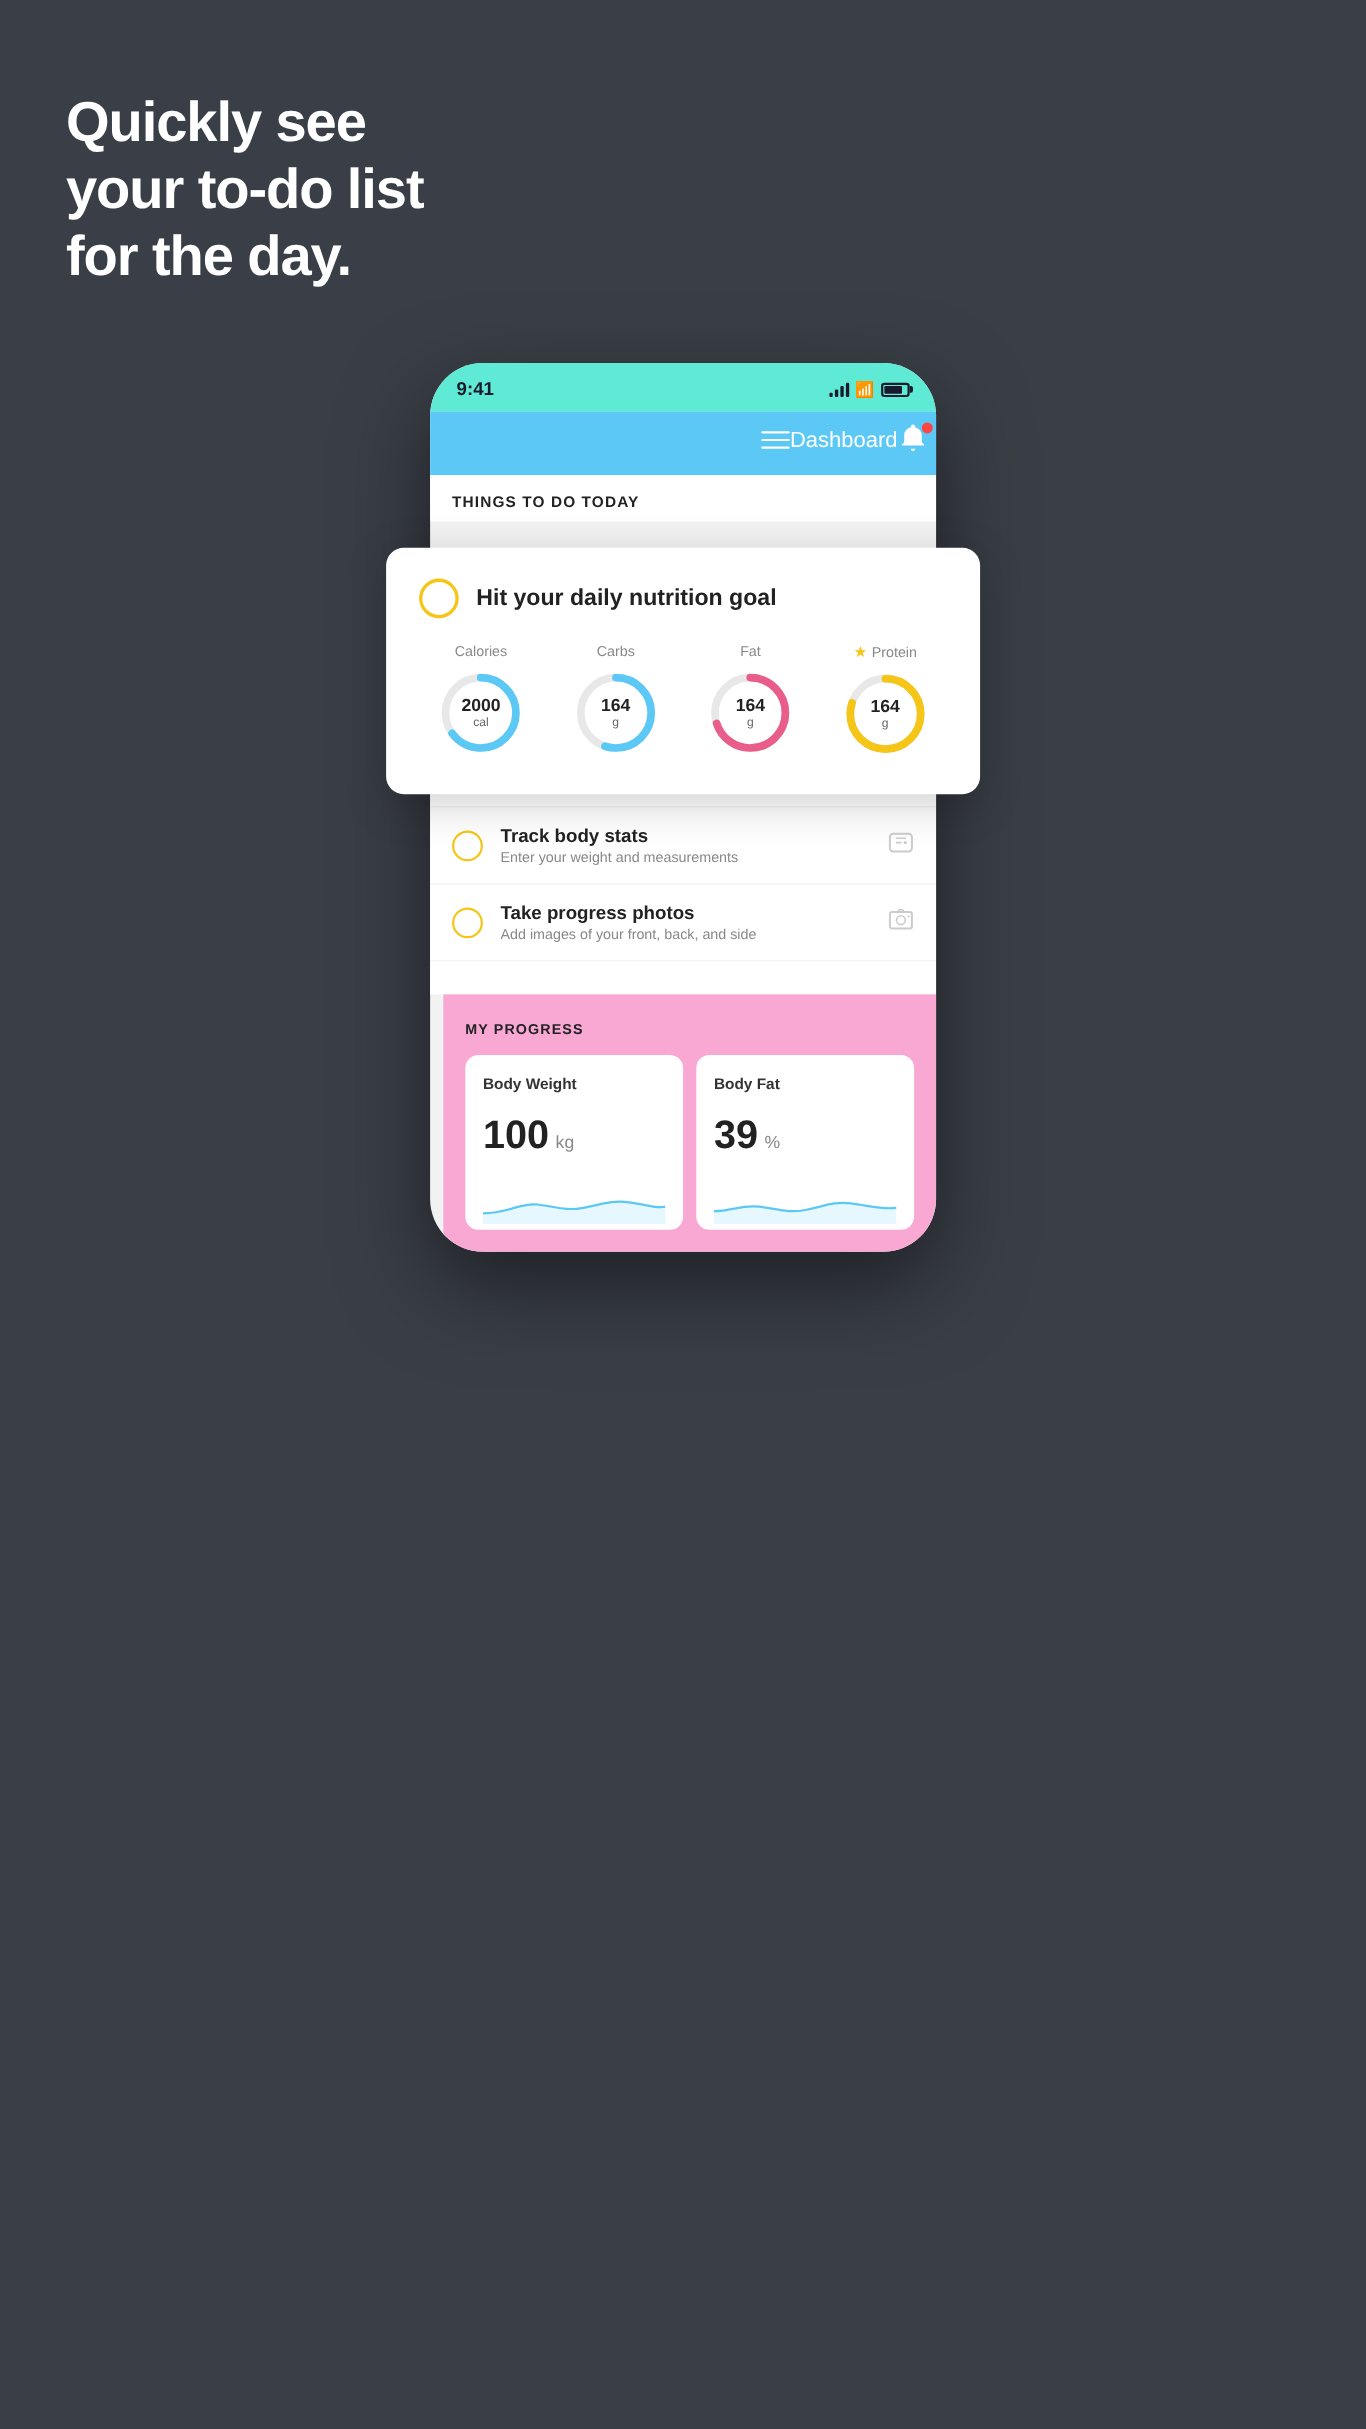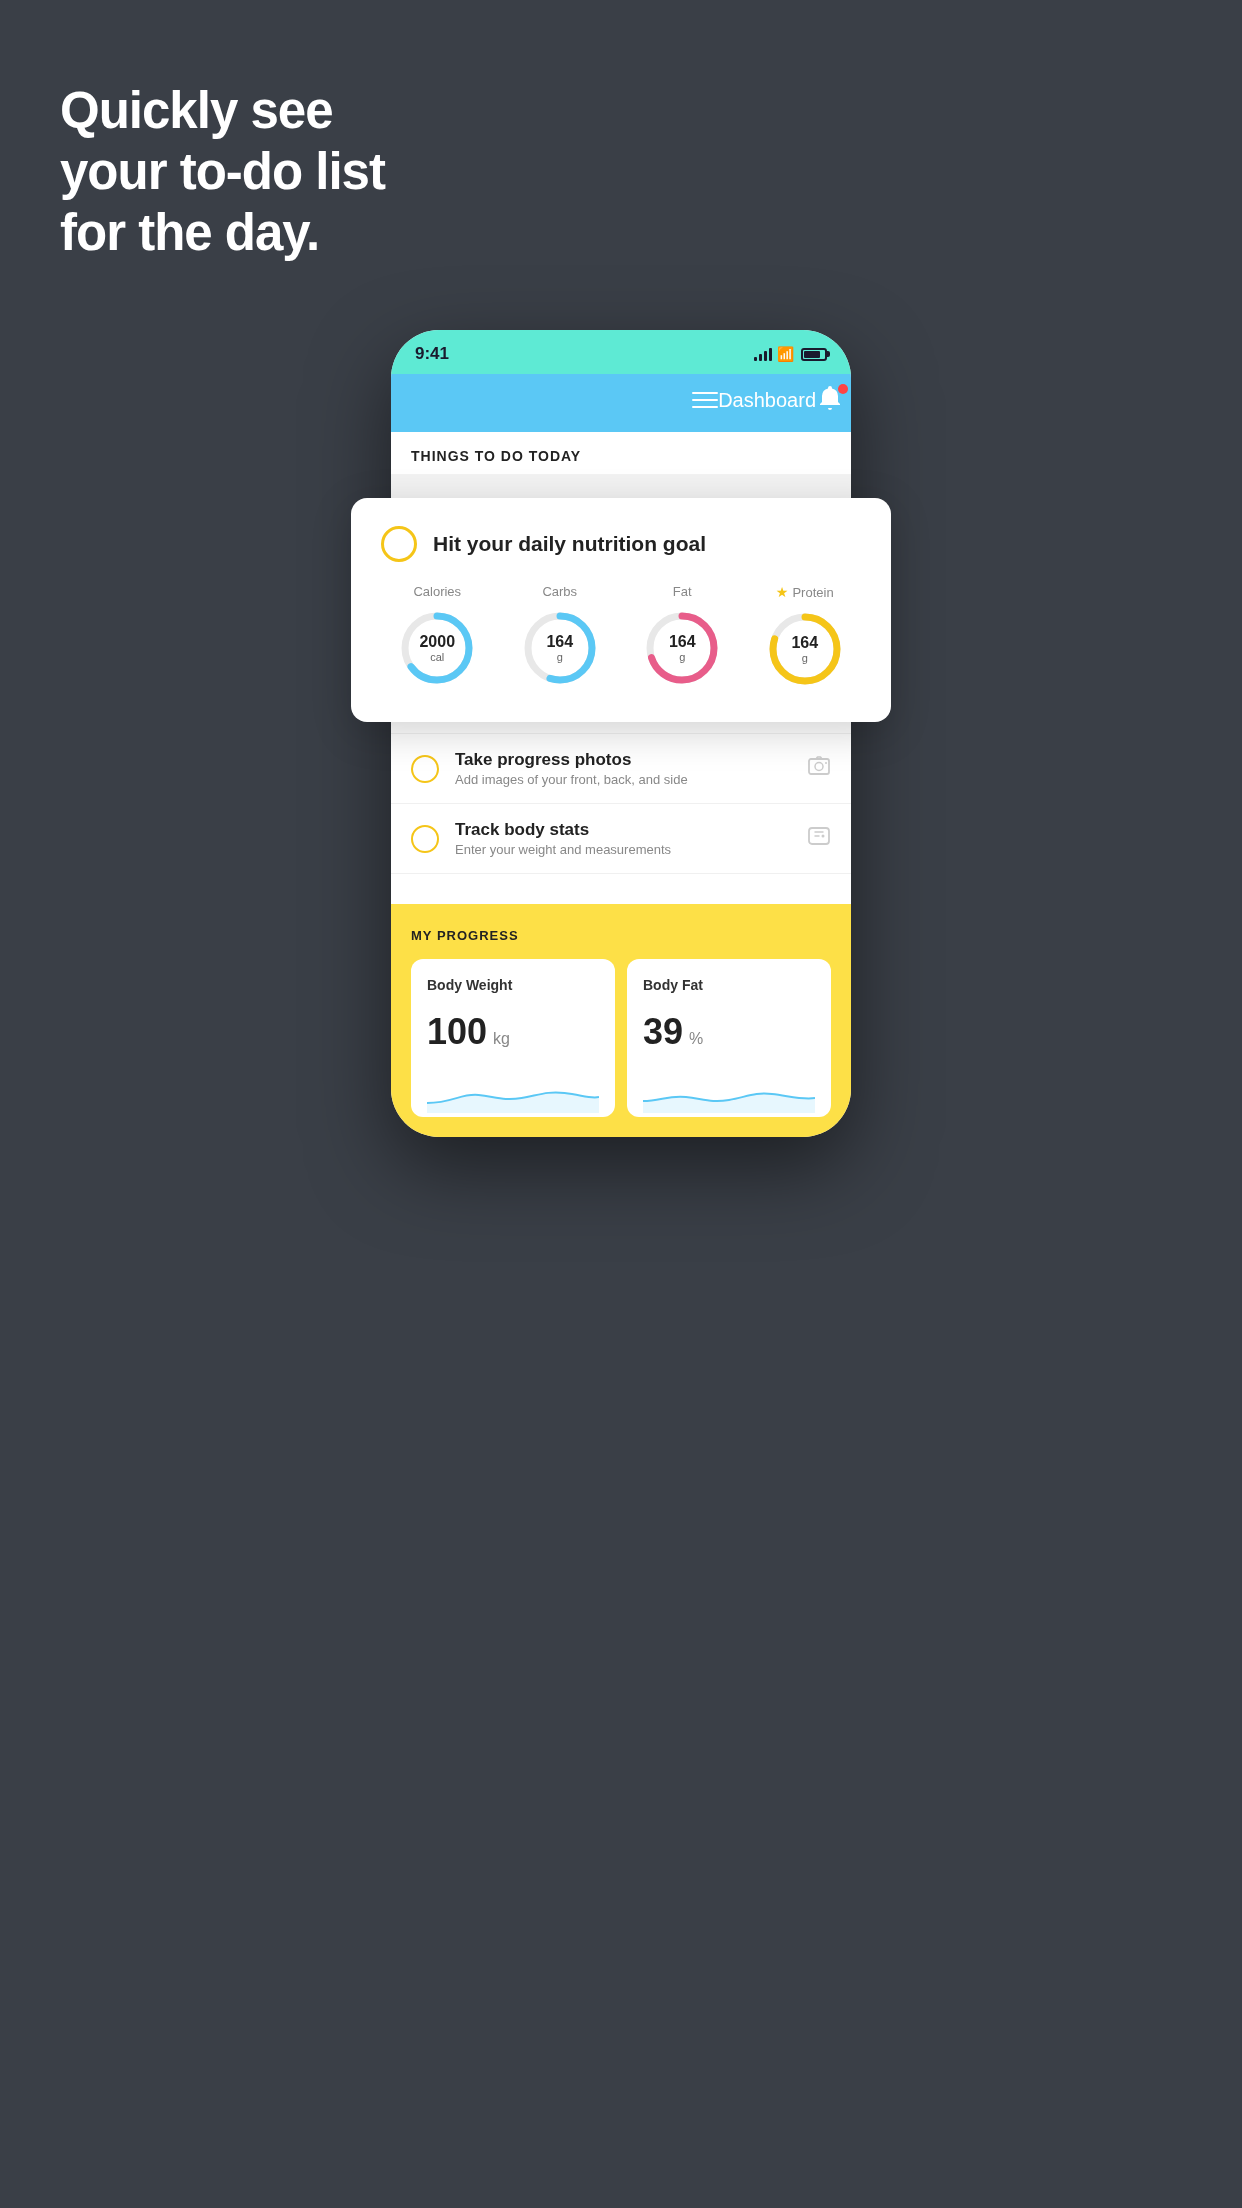--- a/index.html
+++ b/index.html
@@ -270,22 +270,23 @@
       color: #888;
       margin-top: 2px;
     }
     .todo-icon {
       color: #ccc;
       font-size: 20px;
     }
 
     
     .progress-section {
-      background: #fde047;
+      background: #f9a8d4;
       padding: 24px 20px 20px;
+      margin-left: 12px;
     }
     .progress-title {
       font-size: 13px;
       font-weight: 700;
       color: #222;
       letter-spacing: 1px;
       text-transform: uppercase;
       margin-bottom: 16px;
     }
     .progress-cards {
@@ -382,44 +383,44 @@
         <svg width="26" height="22" viewBox="0 0 26 22" fill="none">
           <path d="M18 2c1.1 0 2-.9 2-2s-.9-2-2-2-2 .9-2 2 .9 2 2 2zm-3.5 4l-4 4-3-3-4 2v2l4.5-2 3 3 5-5 2 1.5V14h2V9l-3-2-2-.5-1-2H13l1.5-1z" fill="#ccc"></path>
           <path d="M2 18l4-2 5 3 4-2 5 2" stroke="#ccc" stroke-width="2" fill="none" stroke-linecap="round"></path>
         </svg>
       </div>
     </div>
 
     <div class="todo-item">
       <div class="todo-circle yellow"></div>
       <div class="todo-text">
+        <div class="todo-title">Track body stats</div>
+        <div class="todo-subtitle">Enter your weight and measurements</div>
+      </div>
+      <div class="todo-icon">
+        <svg width="24" height="24" viewBox="0 0 24 24" fill="none">
+          <rect x="2" y="4" width="20" height="16" rx="3" stroke="#ccc" stroke-width="1.8"></rect>
+          <path d="M8 8h8M8 12h4" stroke="#ccc" stroke-width="1.5" stroke-linecap="round"></path>
+          <circle cx="16" cy="12" r="1.5" fill="#ccc"></circle>
+        </svg>
+      </div>
+    </div>
+
+    <div class="todo-item">
+      <div class="todo-circle yellow"></div>
+      <div class="todo-text">
         <div class="todo-title">Take progress photos</div>
         <div class="todo-subtitle">Add images of your front, back, and side</div>
       </div>
       <div class="todo-icon">
         <svg width="24" height="24" viewBox="0 0 24 24" fill="none">
           <rect x="2" y="5" width="20" height="15" rx="2" stroke="#ccc" stroke-width="1.8"></rect>
           <circle cx="12" cy="12.5" r="4" stroke="#ccc" stroke-width="1.5"></circle>
           <path d="M9 5l1.5-2h3L15 5" stroke="#ccc" stroke-width="1.5" stroke-linecap="round" stroke-linejoin="round"></path>
           <circle cx="19" cy="9" r="1" fill="#ccc"></circle>
-        </svg>
-      </div>
-    </div>
-
-    <div class="todo-item">
-      <div class="todo-circle yellow"></div>
-      <div class="todo-text">
-        <div class="todo-title">Track body stats</div>
-        <div class="todo-subtitle">Enter your weight and measurements</div>
-      </div>
-      <div class="todo-icon">
-        <svg width="24" height="24" viewBox="0 0 24 24" fill="none">
-          <rect x="2" y="4" width="20" height="16" rx="3" stroke="#ccc" stroke-width="1.8"></rect>
-          <path d="M8 8h8M8 12h4" stroke="#ccc" stroke-width="1.5" stroke-linecap="round"></path>
-          <circle cx="16" cy="12" r="1.5" fill="#ccc"></circle>
         </svg>
       </div>
     </div>
   </div>
 
   <div style="height: 30px; background: white;"></div>
 
   <div class="progress-section">
     <div class="progress-title">MY PROGRESS</div>
     <div class="progress-cards">

